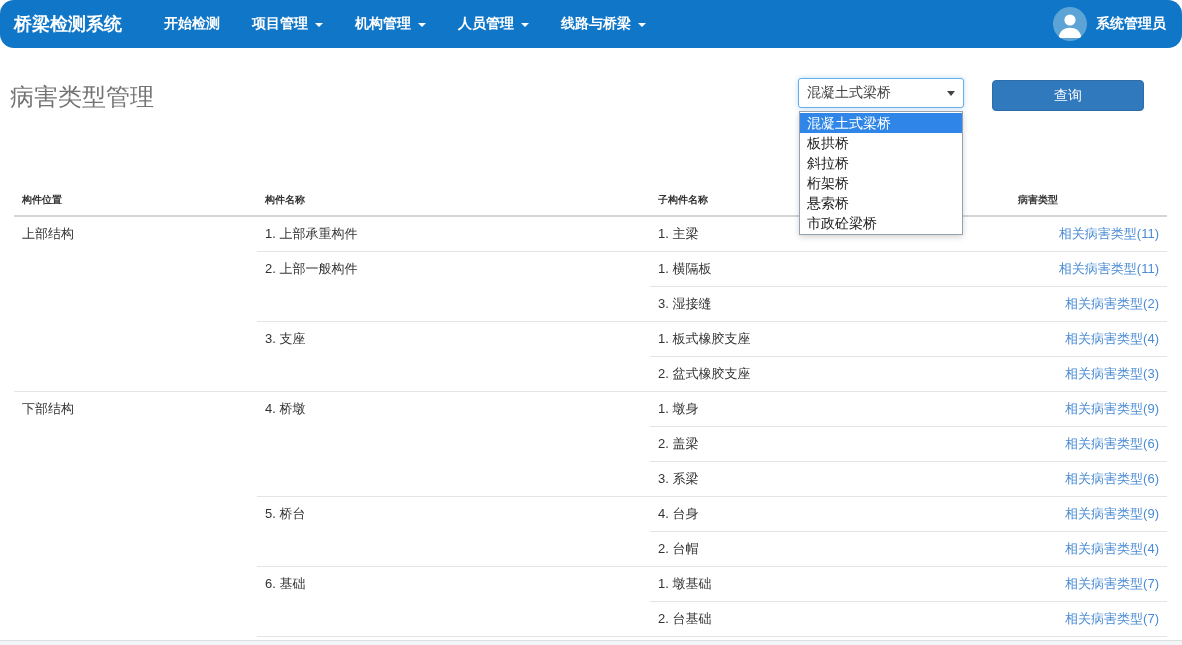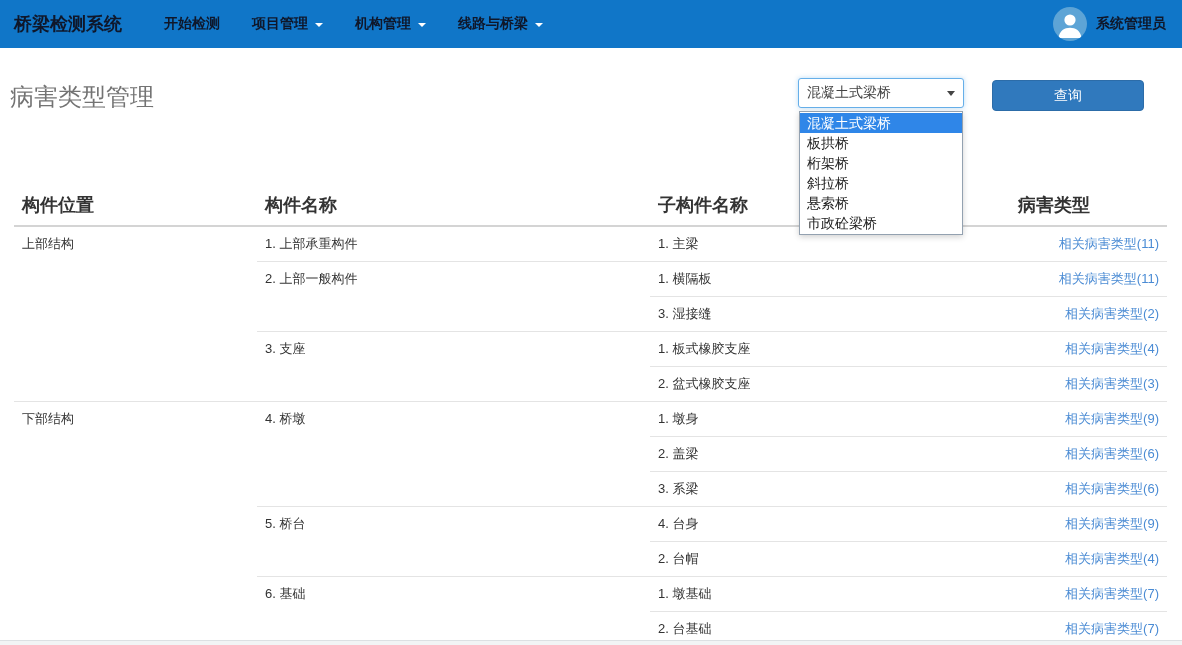--- a/index.html
+++ b/index.html
@@ -5,21 +5,21 @@
   * { box-sizing: border-box; }
   html,body { margin:0; padding:0; }
   body {
     width:1182px; height:645px; overflow:hidden; position:relative;
     background:#fff; font-family:"Liberation Sans","DejaVu Sans",sans-serif;
     -webkit-font-smoothing:antialiased;
   }
   
   .navbar {
     height:48px; background:#1076c8; display:flex; align-items:center;
-    color:#0f172a; padding-left:12px;
+    color:#ffffff; padding-left:12px;border-radius:14px;
   }
   .brand { font-size:18px; font-weight:bold; padding:0 26px 0 2px; cursor:pointer; white-space:nowrap; }
   .navbar-menu { display:flex; align-items:center; height:48px; }
   .nav-item {
     font-size:14px; font-weight:bold; padding:0 16px; height:48px;
     display:flex; align-items:center; gap:7px; cursor:pointer; white-space:nowrap;
   }
   .caret {
     width:0; height:0; display:inline-block;
     border-left:4px solid transparent; border-right:4px solid transparent;
@@ -54,21 +54,21 @@
   .option.selected { background:#2f86e8; color:#fff; }
   .query-btn {
     position:absolute; left:992px; top:80px; width:152px; height:31px;
     background:#3079bd; border:1px solid #2c6ca8; border-radius:4px;
     color:#fff; font-size:14px; cursor:pointer; font-family:inherit;
   }
 
   
   table.types { border-collapse:collapse; margin:73px 0 0 14px; width:1153px; table-layout:fixed; }
   table.types th {
-    text-align:left; font-size:18px; font-weight:bold; color:#333;
+    text-align:left; font-size:10px; font-weight:bold; color:#333;
     padding:8px; border-bottom:2px solid #d4d4d4; white-space:nowrap;
   }
   table.types td {
     font-size:13px; color:#333; padding:8px; border-top:1px solid #e4e4e4;
     vertical-align:top; white-space:nowrap;
   }
   th.right, td.right { text-align:right; }
   a.disease-link { color:#4a8bd4; text-decoration:none; cursor:pointer; }
 
   
@@ -85,20 +85,24 @@
   <div class="navbar-menu">
       <div class="nav-item">
         <span>开始检测</span>
       </div>
       <div class="nav-item">
         <span>项目管理</span>
         <span class="caret"></span>
       </div>
       <div class="nav-item">
         <span>机构管理</span>
+        <span class="caret"></span>
+      </div>
+      <div class="nav-item">
+        <span>人员管理</span>
         <span class="caret"></span>
       </div>
       <div class="nav-item">
         <span>线路与桥梁</span>
         <span class="caret"></span>
       </div>
     </div>
   <div class="nav-right">
     <div class="avatar">
       <svg width="34" height="34" viewBox="0 0 34 34">
@@ -113,22 +117,22 @@
 <h1 class="page-title">病害类型管理</h1>
 
 <div class="select-box">
   <span>混凝土式梁桥</span>
   <span class="select-caret"></span>
 </div>
 
 <div class="dropdown">
     <div class="option selected">混凝土式梁桥</div>
     <div class="option">板拱桥</div>
+    <div class="option">斜拉桥</div>
     <div class="option">桁架桥</div>
-    <div class="option">斜拉桥</div>
     <div class="option">悬索桥</div>
     <div class="option">市政砼梁桥</div>
   </div>
 
 <button class="query-btn">查询</button>
 
 <table class="types">
   <colgroup>
     <col style="width:243px">
       <col style="width:393px">

